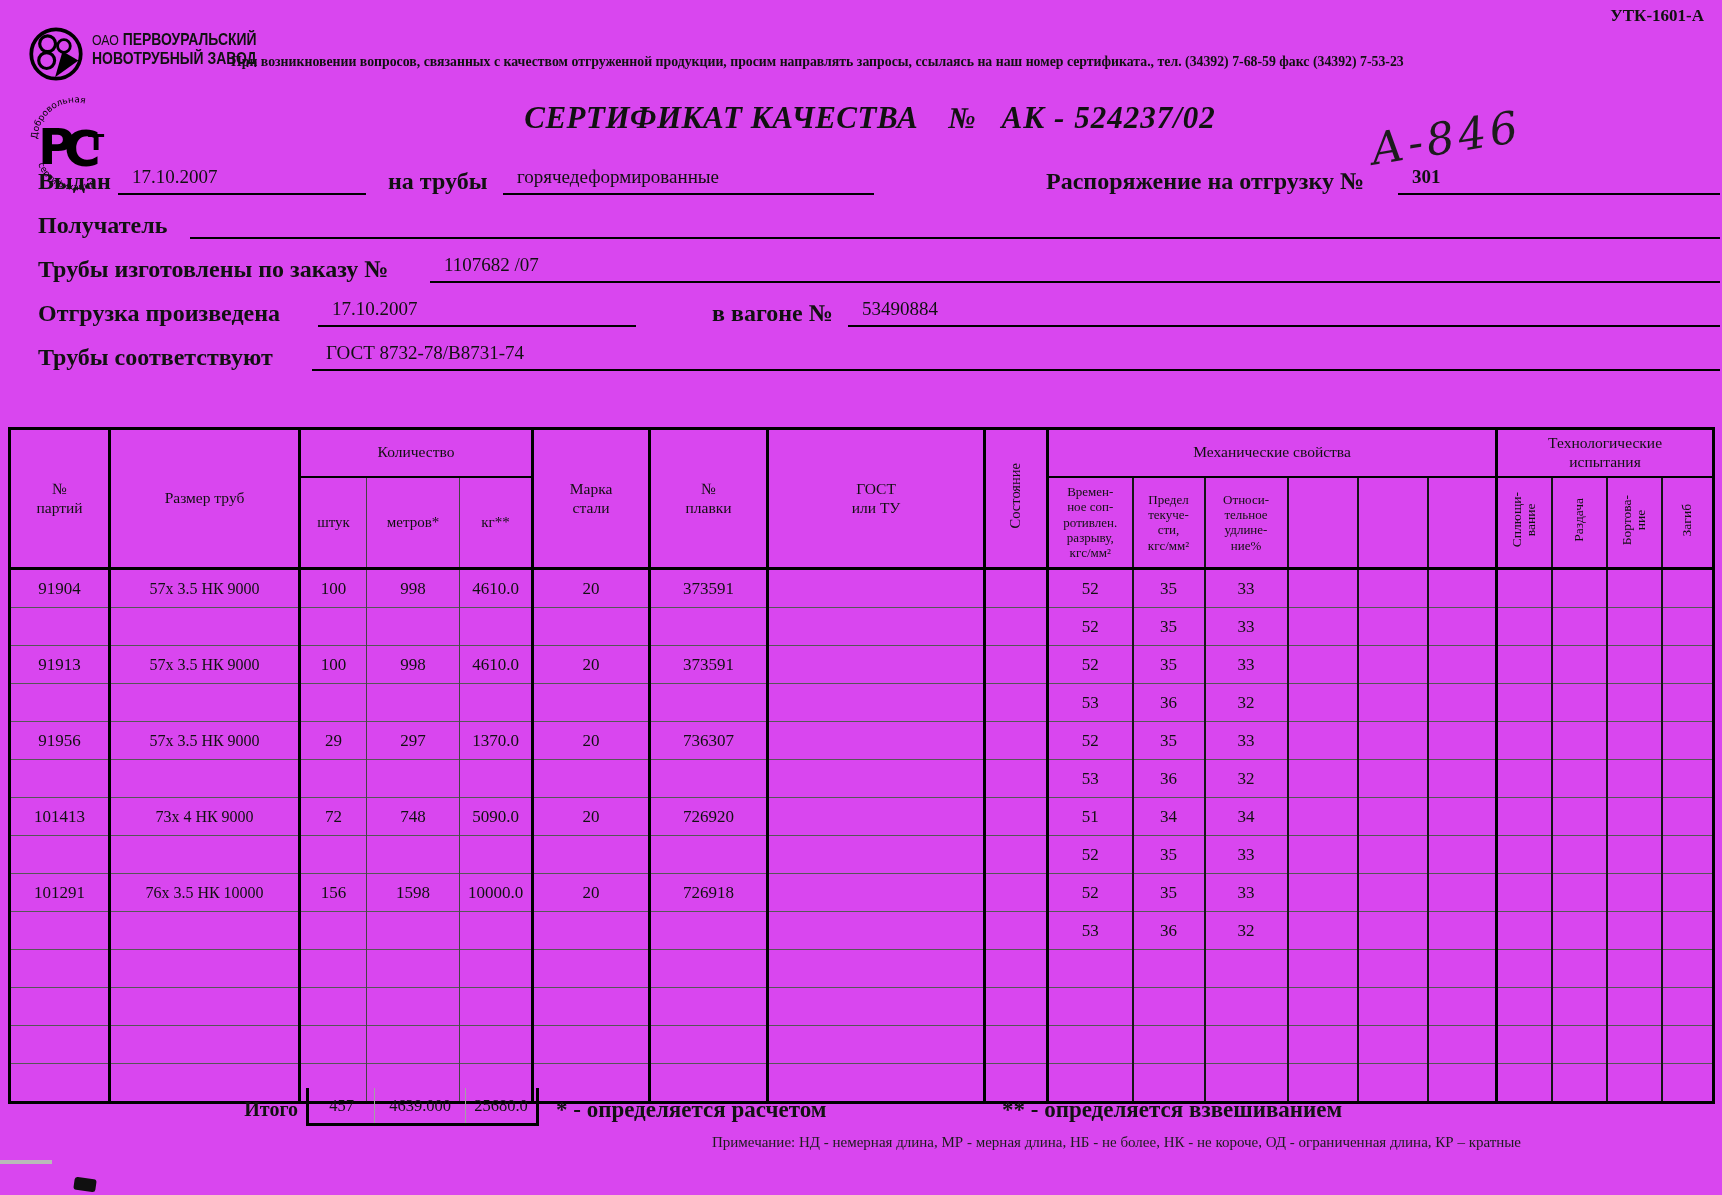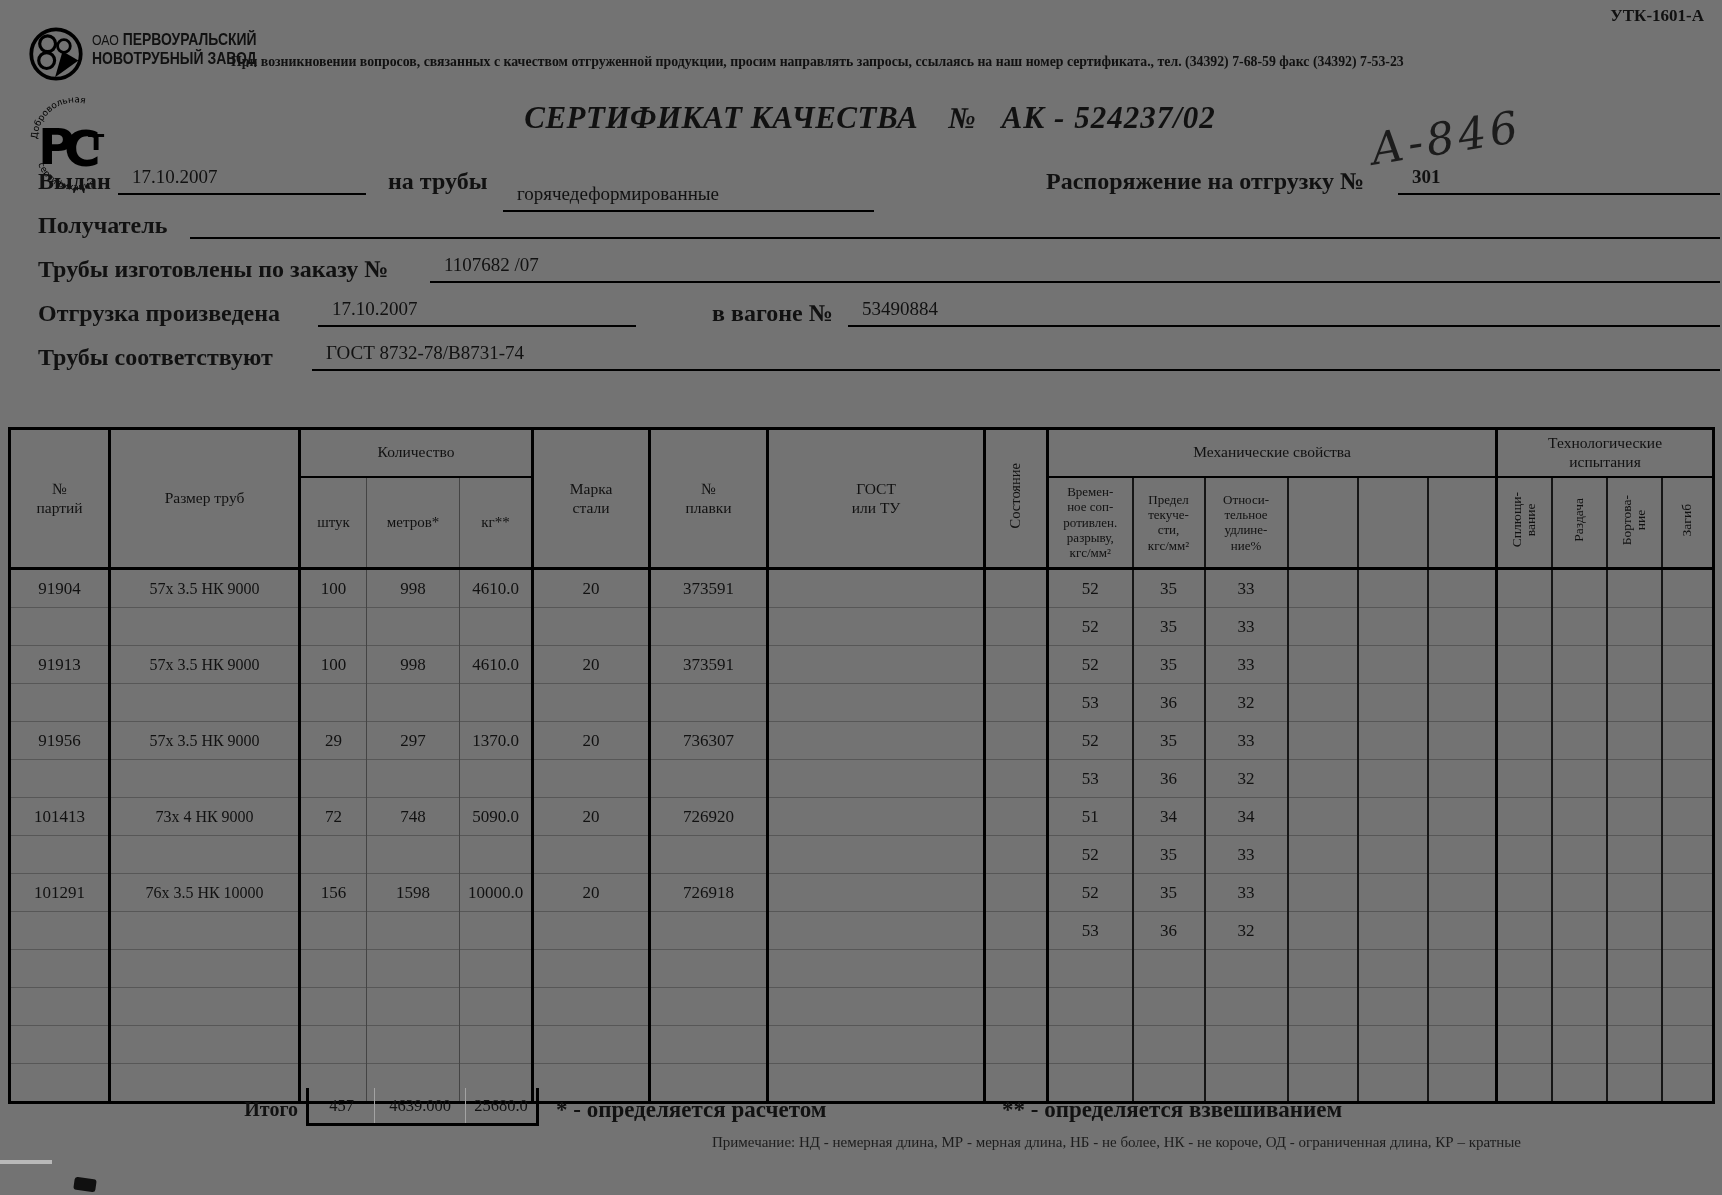--- a/index.html
+++ b/index.html
@@ -1,16 +1,16 @@
 <!DOCTYPE html>
 <html><head>
 <meta charset="utf-8">
 <style>
   html,body{margin:0;padding:0;background:#e8e8e8;}
-  #page{position:relative;width:1722px;height:1195px;background:#737373;
+  #page{position:relative;width:1722px;height:1195px;background:#d946ef;
         font-family:"Liberation Serif","DejaVu Serif",serif;color:#111;overflow:hidden;}
   .abs{position:absolute;}
   
   .form-code{font-weight:bold;font-size:17px;}
   .logo-text{font-family:"Liberation Sans","DejaVu Sans",sans-serif;font-weight:bold;
              font-size:17px;line-height:1.1;transform:scaleX(.82);transform-origin:left top;white-space:nowrap;}
   .logo-text .org{font-weight:normal;font-size:15px;}
   .addr1{font-weight:bold;font-size:17.5px;white-space:nowrap;}
   .addr1 .email{text-decoration:underline;}
   .addr2{font-weight:bold;font-size:13.8px;white-space:nowrap;}
@@ -98,21 +98,21 @@
 
   <div class="abs title-row" style="left:420px;top:100px;width:900px;">
     <span class="title-main">СЕРТИФИКАТ КАЧЕСТВА</span><span class="title-no">№</span><span class="title-num">АК - 524237/02</span>
   </div>
 
   <div class="abs hand" style="left:1370px;top:112px;">А-846</div>
 
   <div class="abs flabel" style="left:38px;top:168px;">Выдан</div>
   <div class="fval" style="left:118px;top:166px;width:234px;">17.10.2007</div>
   <div class="abs flabel" style="left:388px;top:168px;">на трубы</div>
-  <div class="fval" style="left:503px;top:183px;width:357px;">горячедеформированные</div>
+  <div class="fval" style="left:503px;top:166px;width:357px;">горячедеформированные</div>
   <div class="abs flabel" style="left:1046px;top:168px;">Распоряжение на отгрузку №</div>
   <div class="fval bold" style="left:1398px;top:166px;width:308px;">301</div>
 
   <div class="abs flabel" style="left:38px;top:212px;">Получатель</div>
   <div class="fval" style="left:190px;top:210px;width:1516px;"></div>
 
   <div class="abs flabel" style="left:38px;top:256px;">Трубы изготовлены по заказу №</div>
   <div class="fval" style="left:430px;top:254px;width:1276px;">1107682   /07</div>
 
   <div class="abs flabel" style="left:38px;top:300px;">Отгрузка произведена</div>

